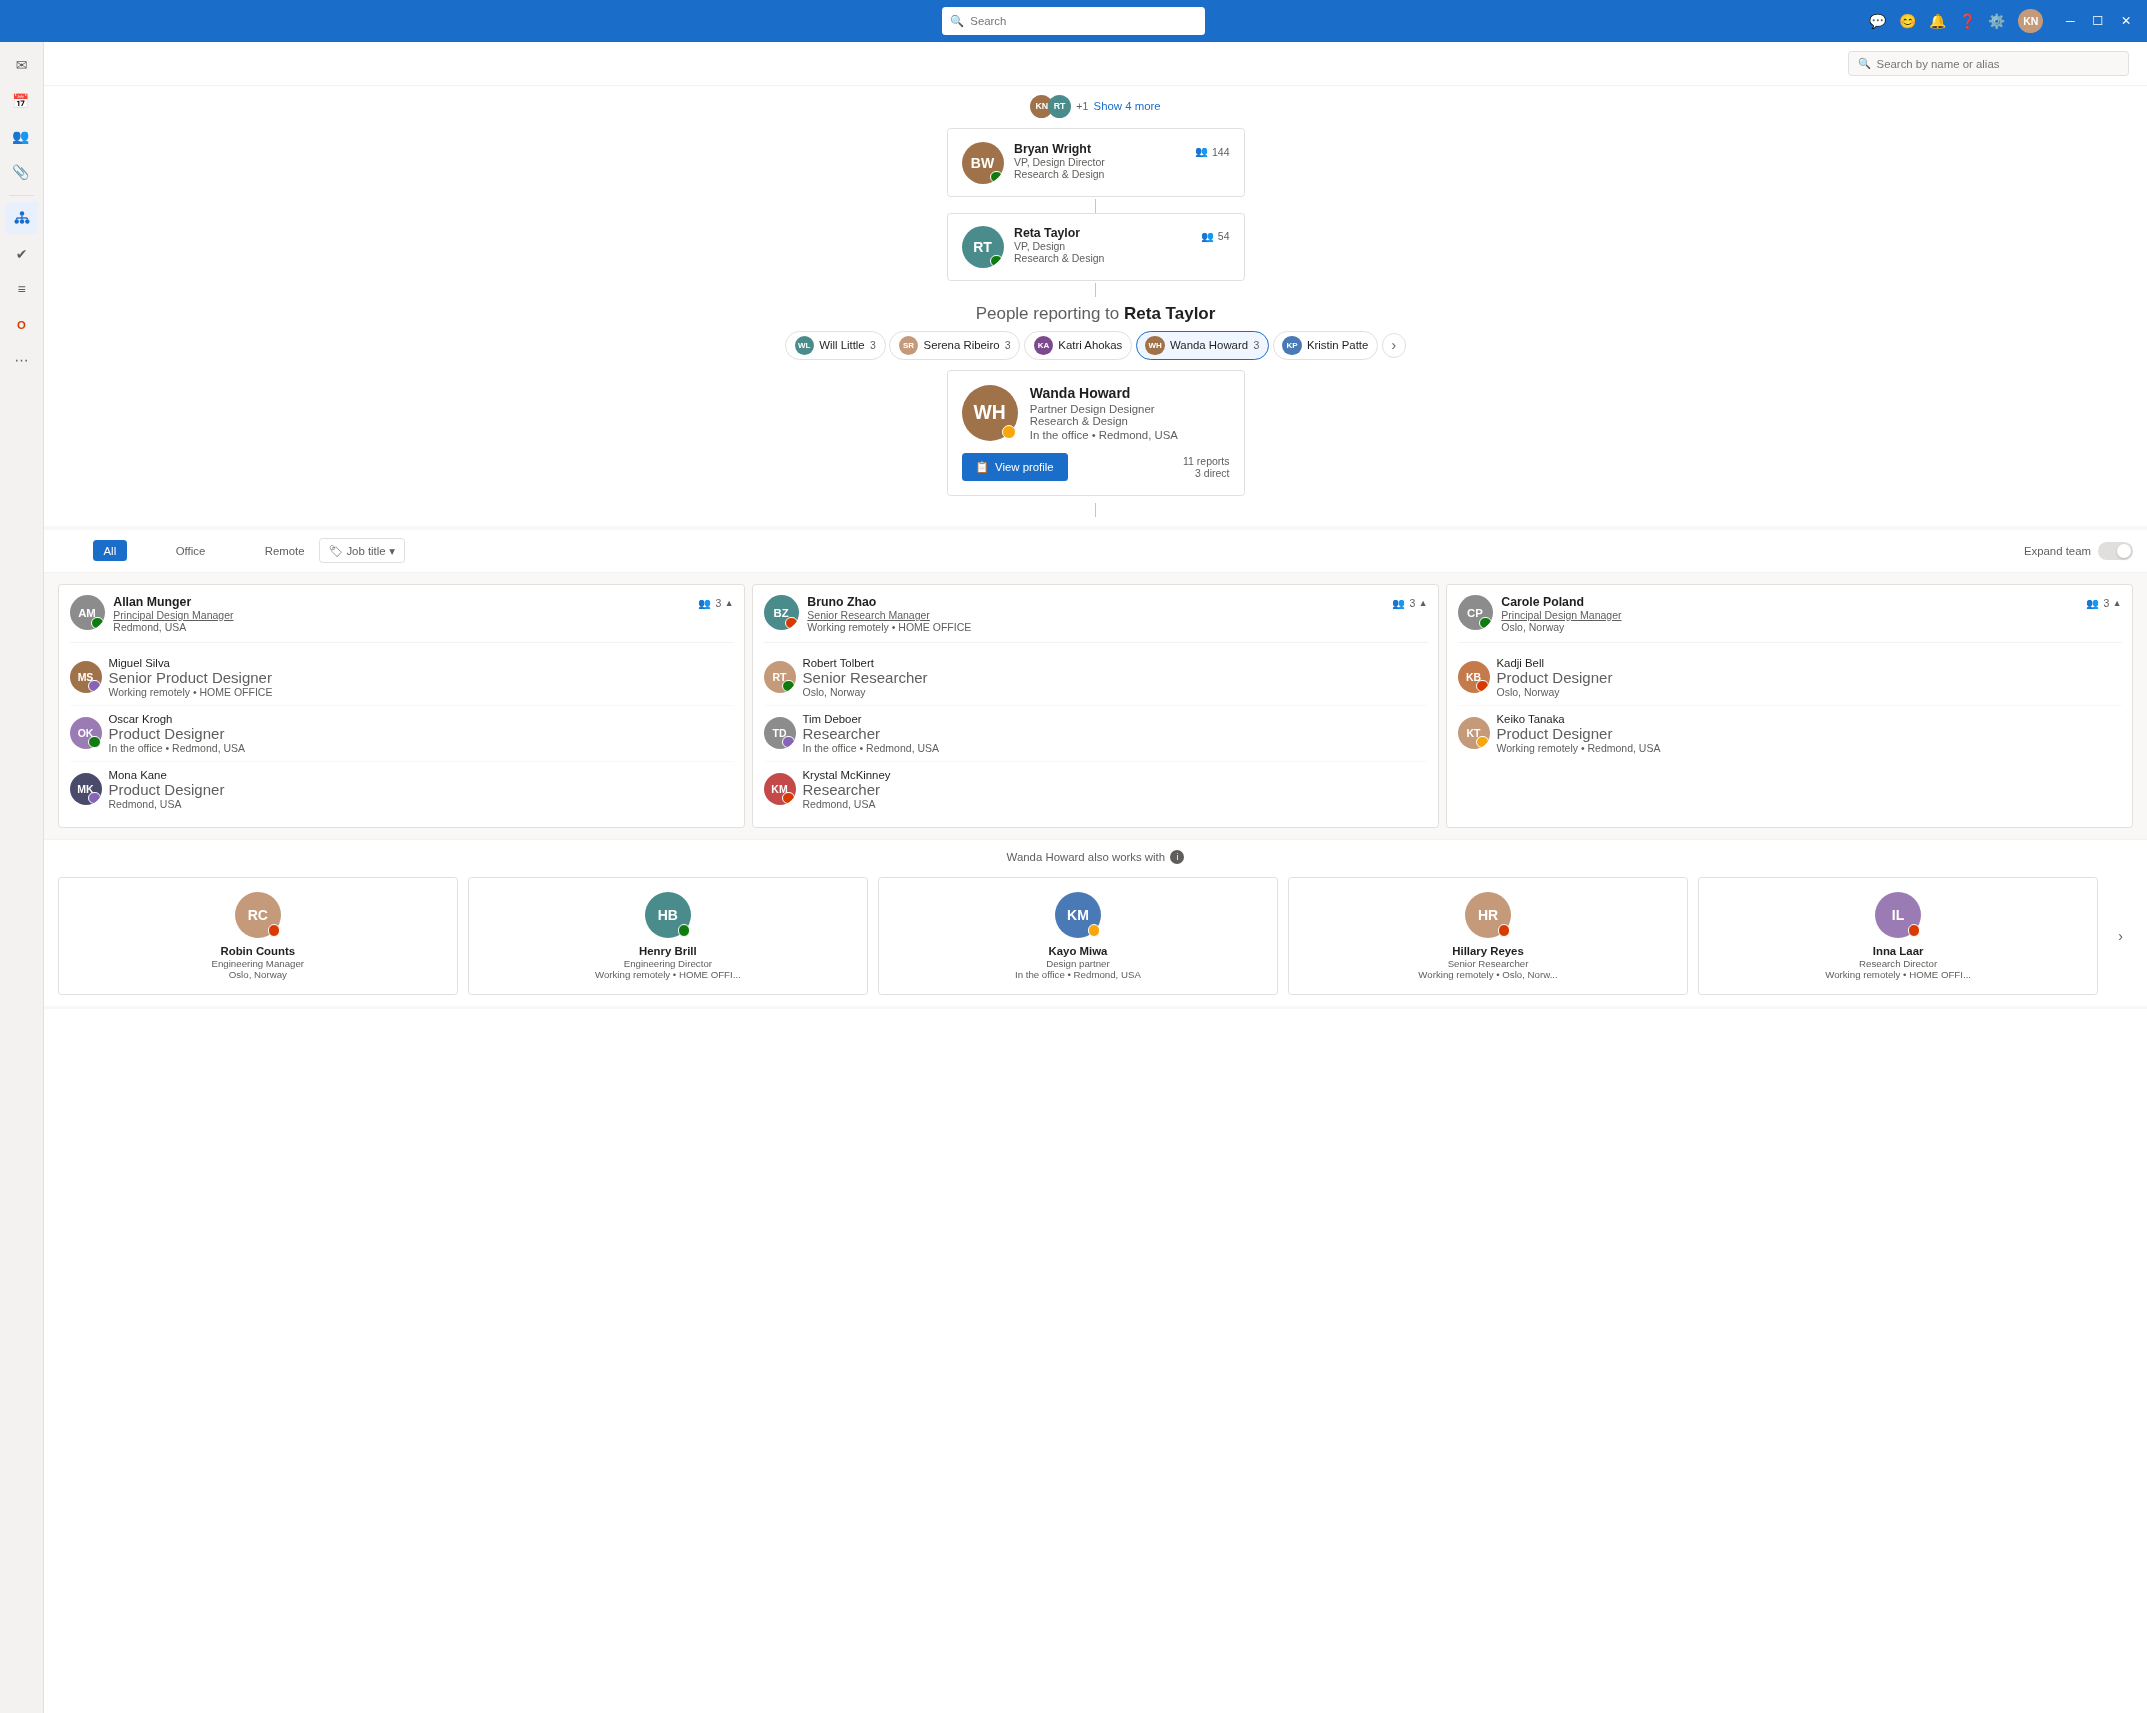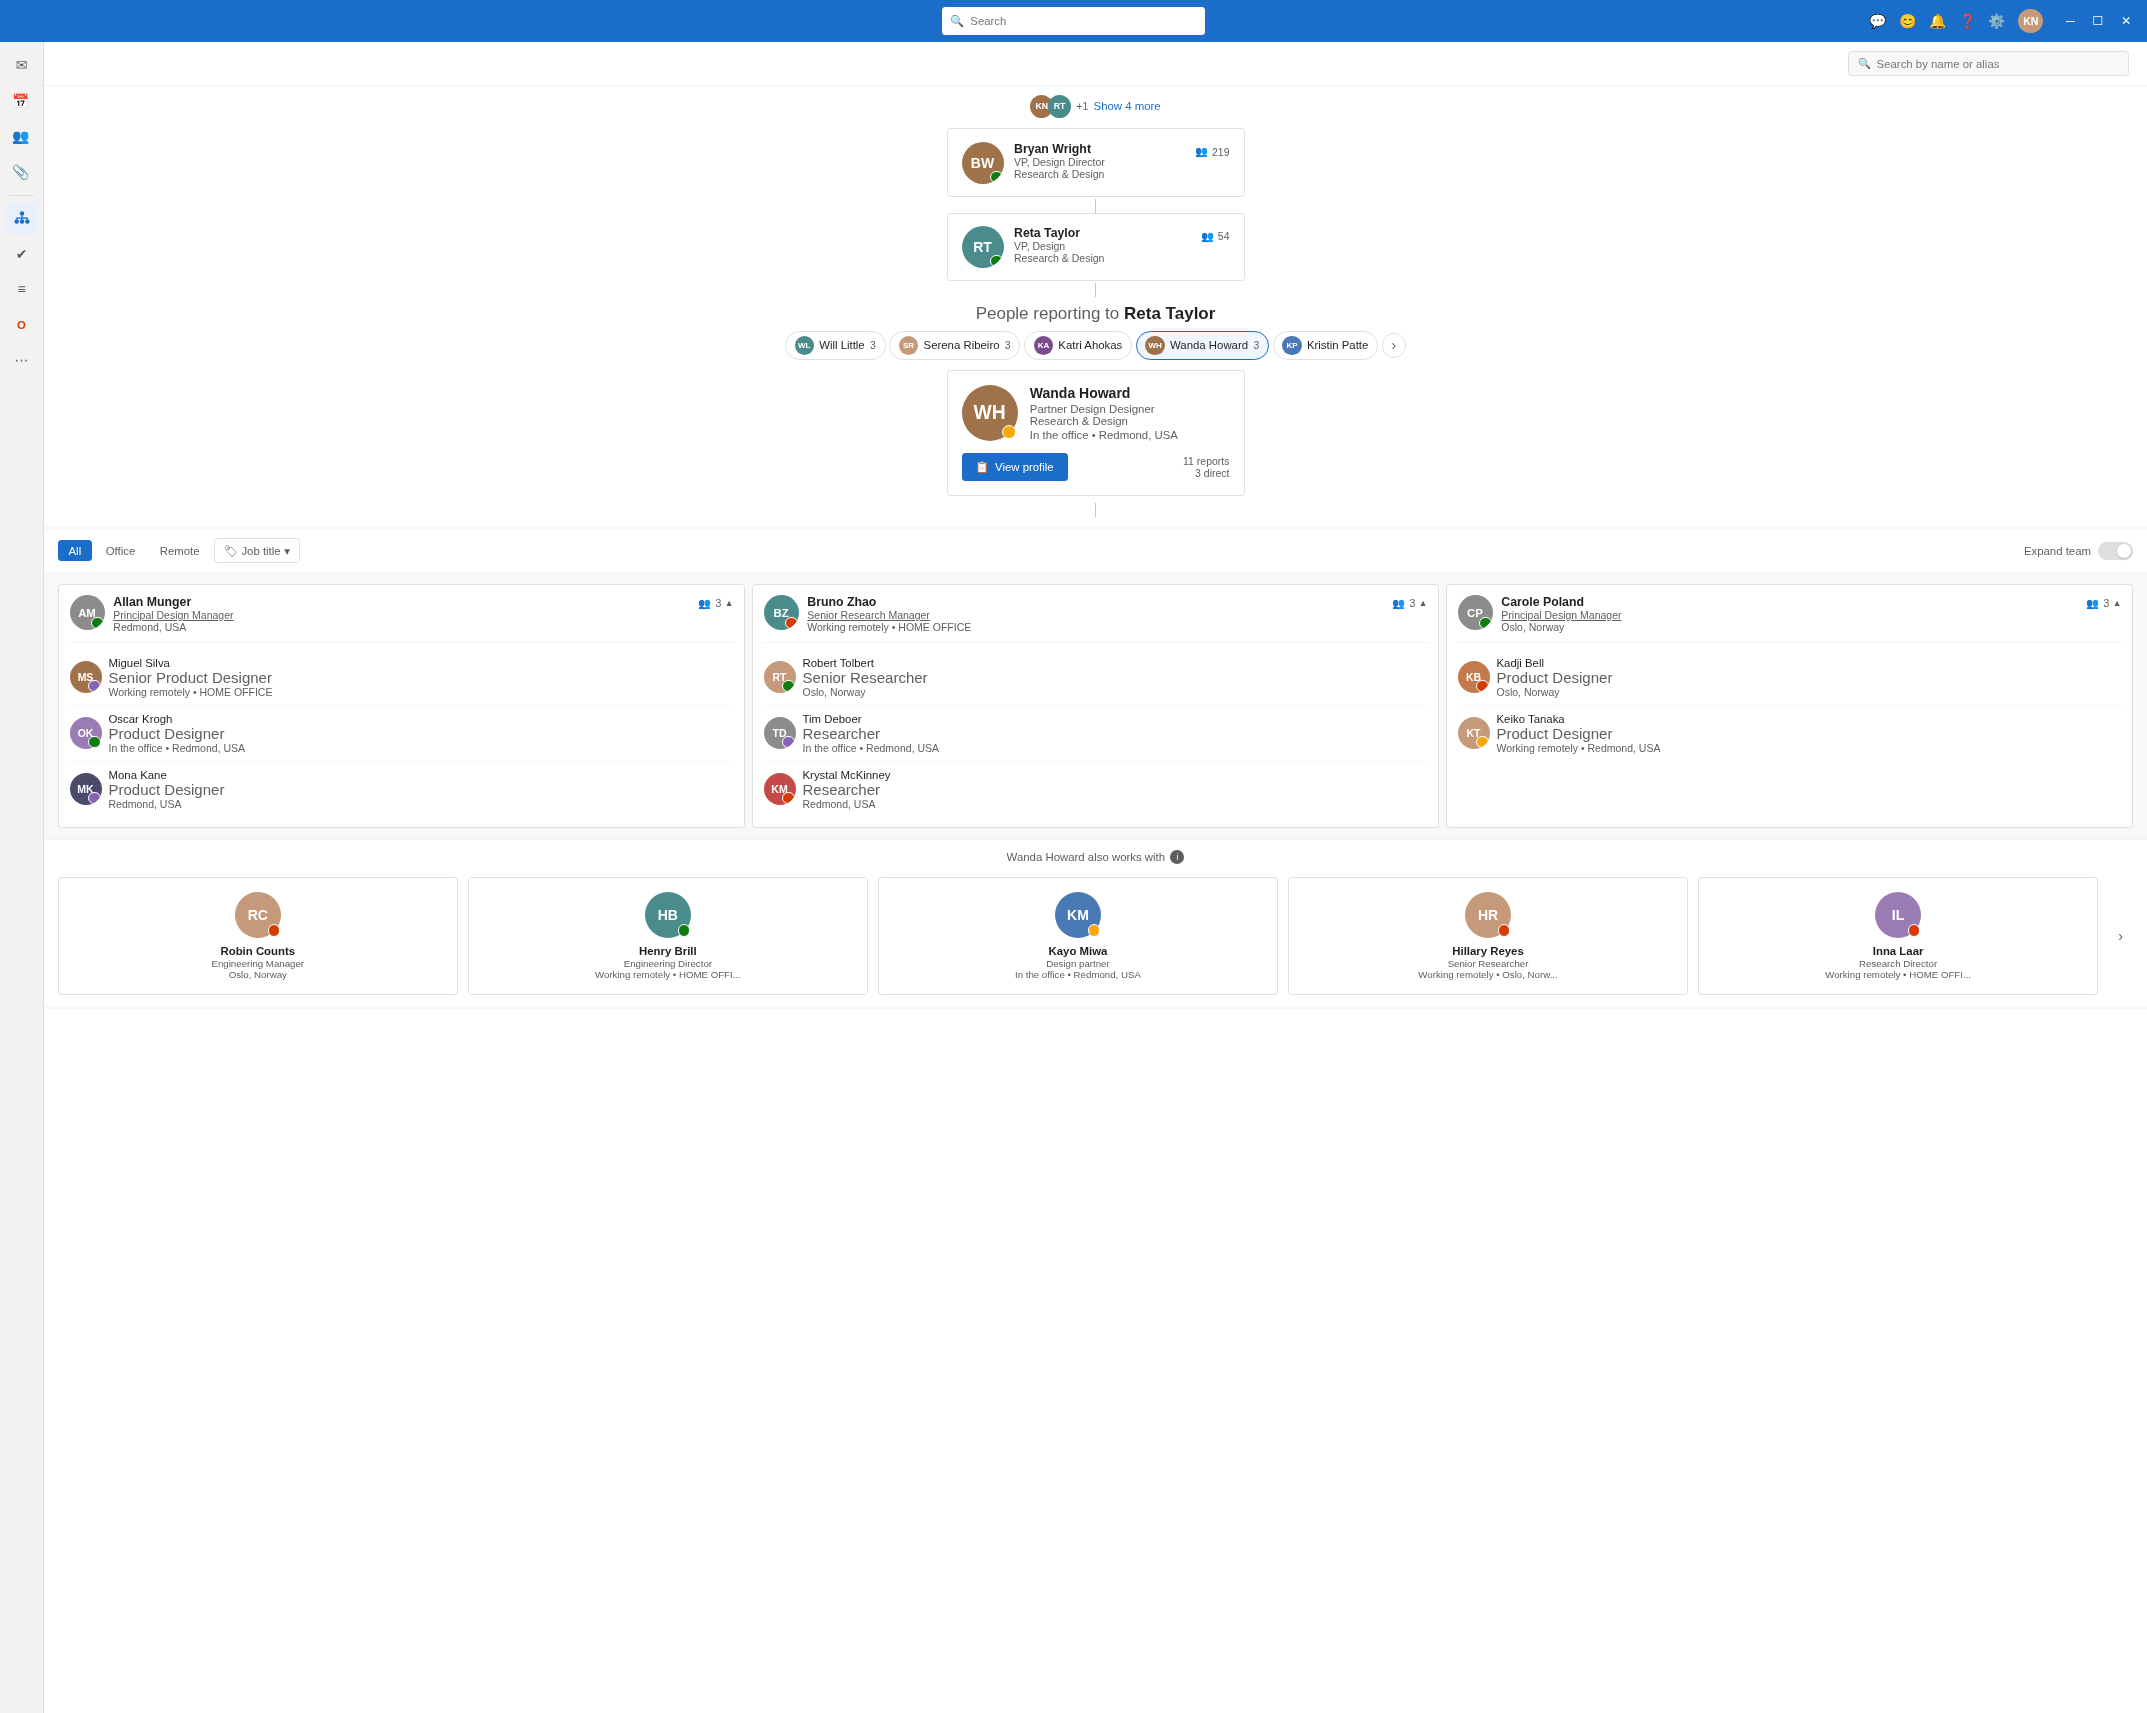--- a/index.html
+++ b/index.html
@@ -355,20 +355,21 @@
       align-items: center;
     }
     .filter-tab {
       padding: 4.4px 10.5px;
       border-radius: 3.5px;
       font-size: 11.4px;
       cursor: pointer;
       border: none;
       background: transparent;
       color: #605e5c;
+      margin-left: 35px;
     }
     .filter-tab.active {
       background: #1a6dc9;
       color: white;
     }
     .job-title-filter {
       display: flex;
       align-items: center;
       gap: 3.5px;
       padding: 4.4px 8.8px;
@@ -619,21 +620,21 @@
           <span>BW</span>
           <div class="status-dot green"></div>
         </div>
         <div class="person-info">
           <div class="person-name">Bryan Wright</div>
           <div class="person-title">VP, Design Director</div>
           <div class="person-dept">Research &amp; Design</div>
         </div>
         <div class="person-reports">
           <span>👥</span>
-          <span>219</span>
+          <span>144</span>
         </div>
       </div>
 
       <div class="card-connector"></div>
 
       <div class="person-card">
         <div class="avatar-med av-teal">
           <span>RT</span>
           <div class="status-dot green"></div>
         </div>

